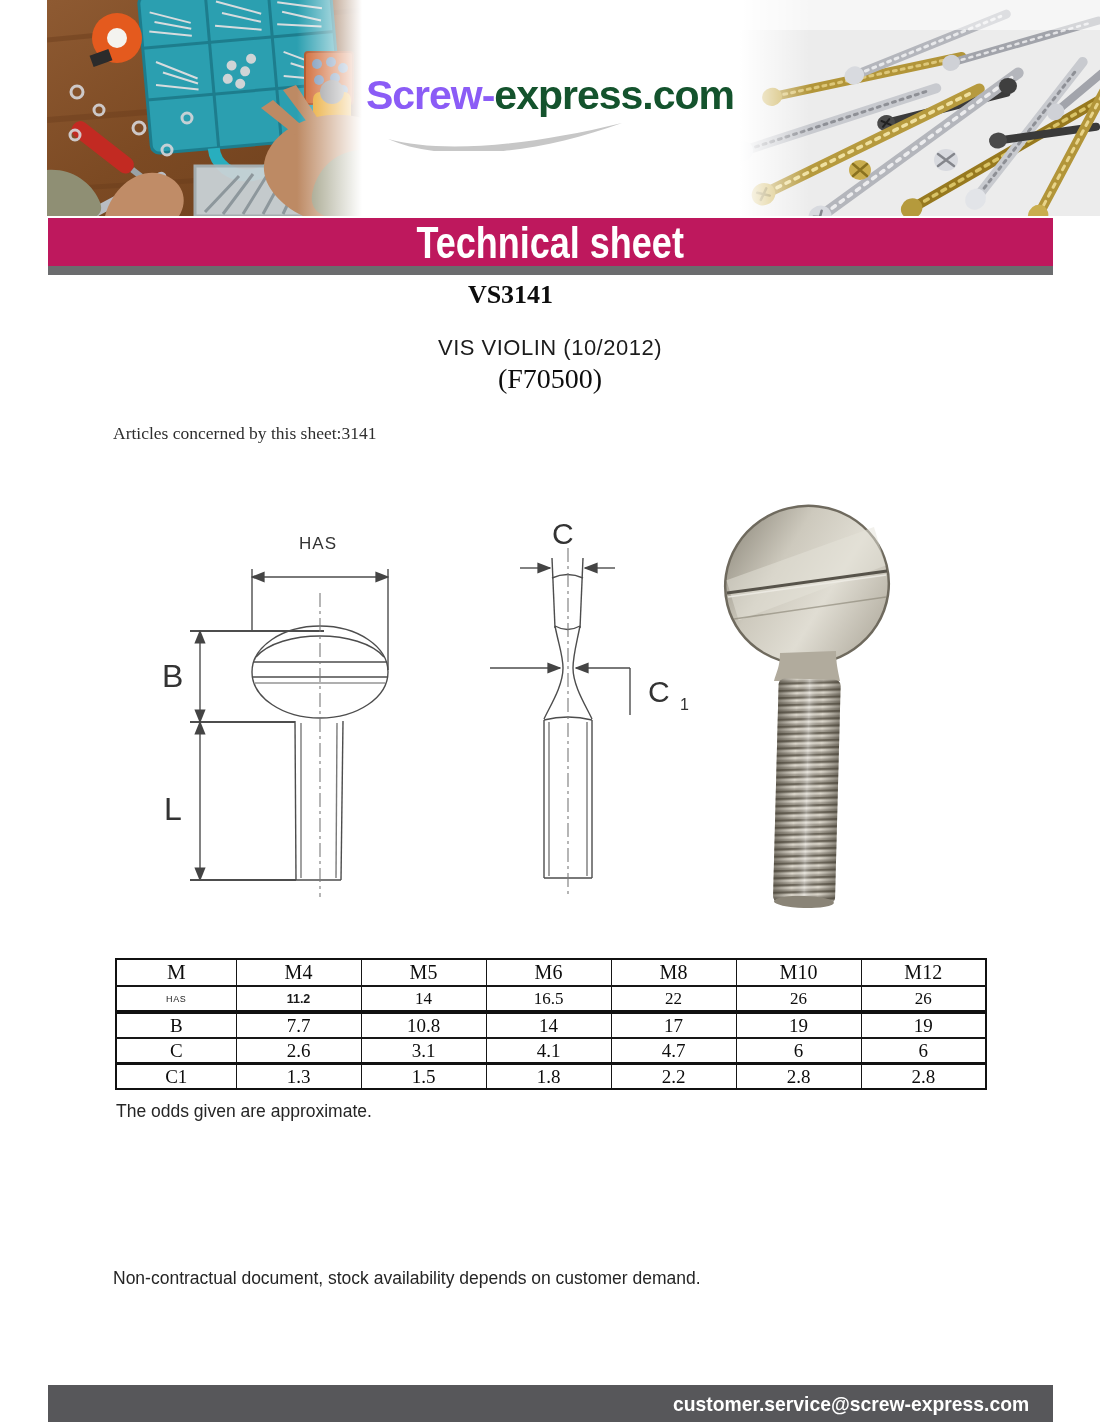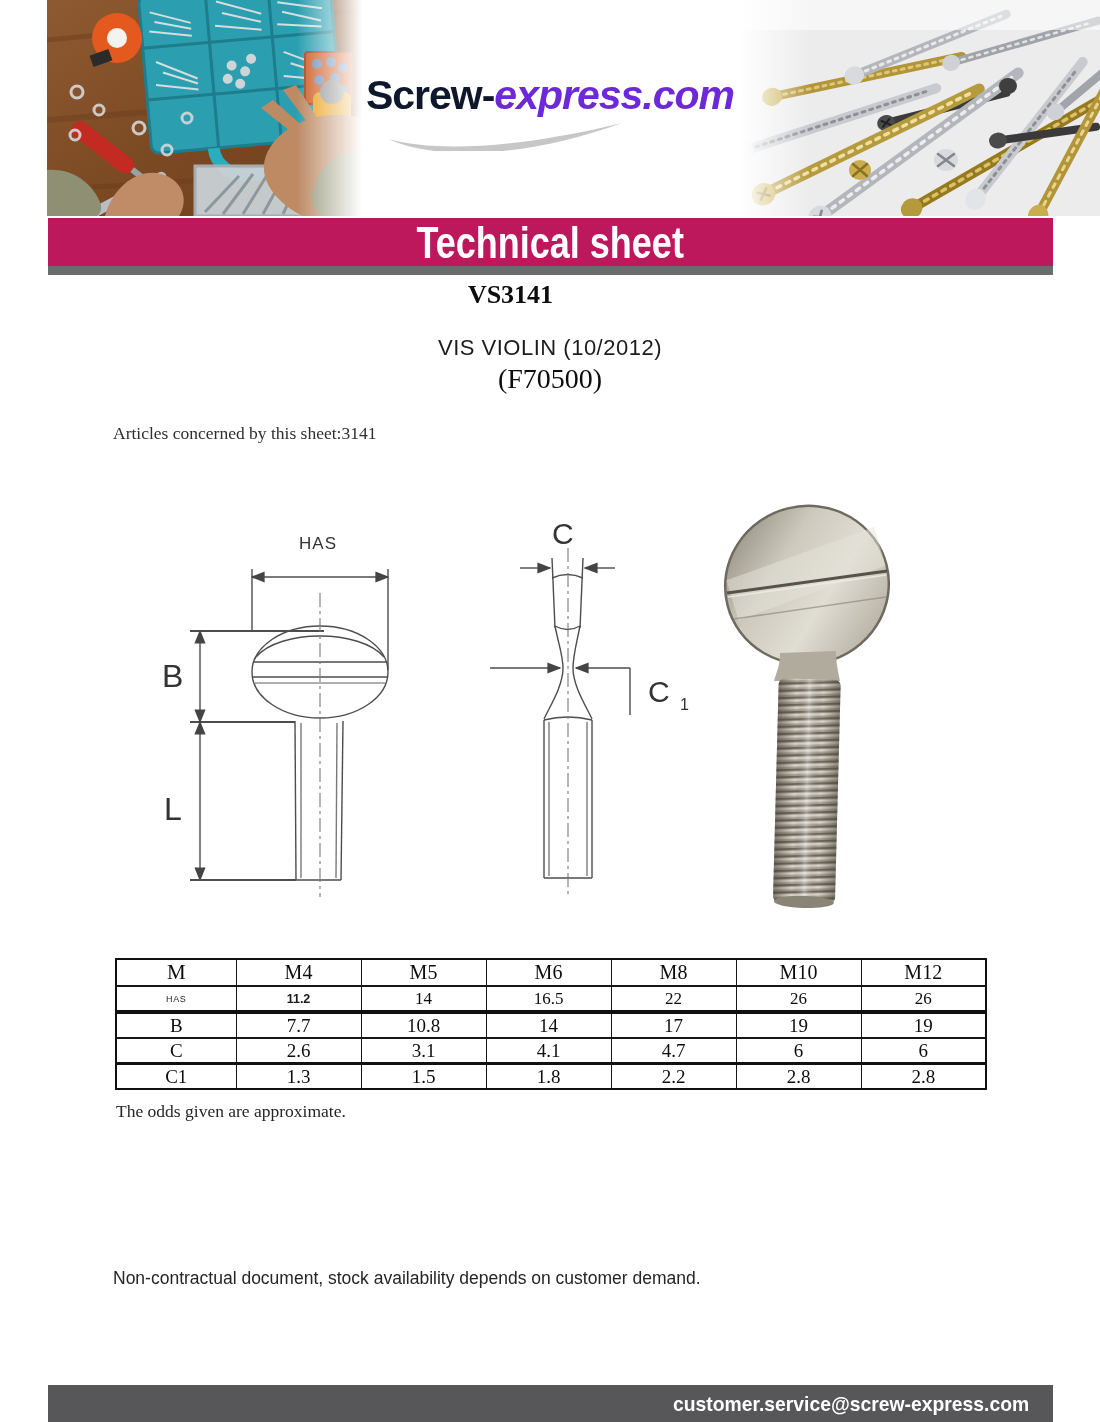--- a/index.html
+++ b/index.html
@@ -6,22 +6,22 @@
   #page{
     position:relative;width:1100px;height:1422px;margin:0 auto;
     background:#ffffff;overflow:hidden;
     font-family:"Liberation Sans",sans-serif;color:#1a1a1a;
   }
   .abs{position:absolute;}
 
   
   #logo-block{left:350px;top:74px;width:400px;text-align:center;}
   #logo-line{font-weight:bold;font-size:41px;line-height:1.05;letter-spacing:-1px;white-space:nowrap;}
-  #logo-primary{color:#0f172a;}
-  #logo-secondary{color:#6d28d9;font-style:italic;}
+  #logo-primary{color:#8b5cf6;}
+  #logo-secondary{color:#14532d;}
   #logo-swoosh{display:block;margin:2px auto 0 34px;}
 
   
   #banner{left:48px;top:218px;width:1005px;height:48px;background:#be185d;
           display:flex;align-items:center;justify-content:center;}
   #banner-title{color:#ffffff;font-weight:bold;font-size:45px;line-height:1;
                 transform:scaleX(0.80);letter-spacing:0px;white-space:nowrap;}
   #banner-strip{left:48px;top:266px;width:1005px;height:9px;background:#6b6c6e;}
 
   
@@ -42,21 +42,21 @@
   #dim-table tr.thas td{border-bottom:4px solid #111;}
   #dim-table tr.tb td{border-bottom:2px solid #161616;}
   #dim-table tr.tc td{border-bottom:3.5px solid #111;}
   #dim-table table{border:2.5px solid #111;}
   #dim-table td.has-lab{font-family:"Liberation Sans",sans-serif;font-size:9px;letter-spacing:.6px;color:#222;}
   #dim-table td.has-sm{font-family:"Liberation Sans",sans-serif;font-size:12.5px;font-weight:bold;color:#1a1a1a;}
   #dim-table td.has-val{font-size:17px;}
   #dim-table tr.thead td.lab{font-size:21px;}
 
   
-  #approx-note{left:116px;top:1101px;font-size:17.5px;color:#252525;font-family:Liberation Serif, serif;}
+  #approx-note{left:116px;top:1101px;font-size:17.5px;color:#252525;}
   #disclaimer{left:113px;top:1268px;font-size:17.5px;color:#252525;}
 
   
   #footer-bar{left:48px;top:1385px;width:1005px;height:37px;background:#57575a;
               display:flex;align-items:center;justify-content:flex-end;}
   #footer-email{color:#ffffff;font-weight:bold;font-size:21px;padding-right:26px;
                 transform:scaleX(0.92);transform-origin:right center;white-space:nowrap;}
 
   svg text{font-family:"Liberation Sans",sans-serif;}
 </style>

